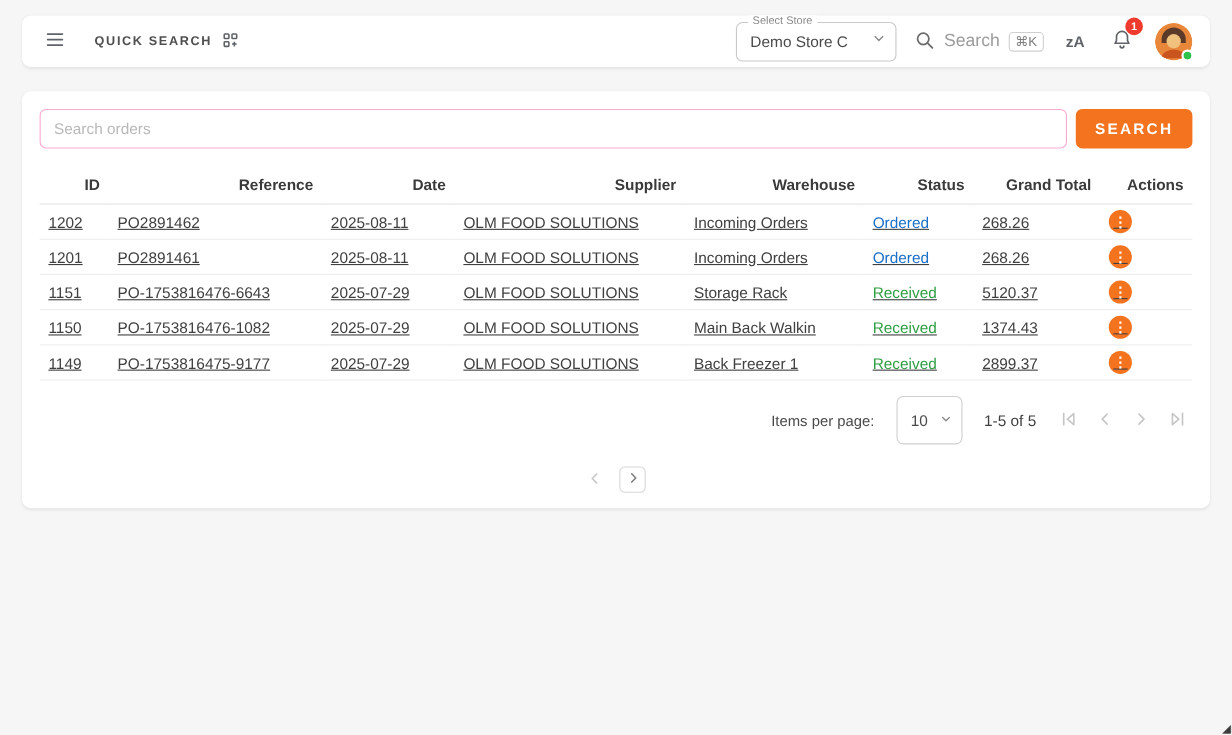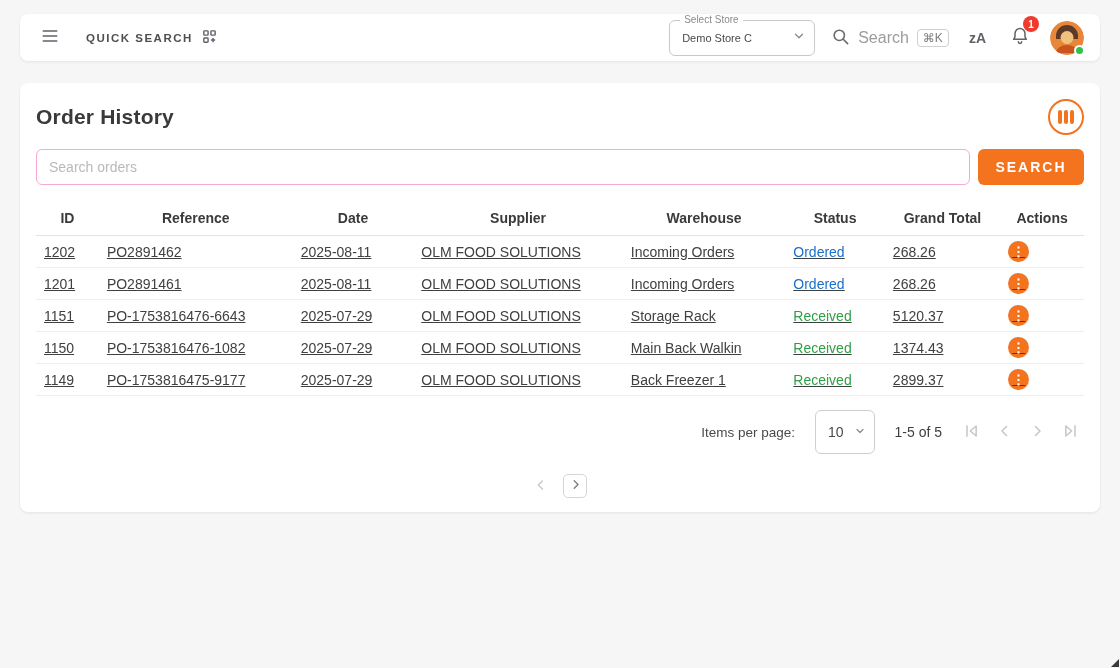--- a/index.html
+++ b/index.html
@@ -41,21 +41,21 @@
     margin-left:12px;
   }
   .store-select .float-label {
     position:absolute;
     top:-7px; left:10px;
     background:#fff;
     padding:0 4px;
     font-size:10px;
     color:#8b8b8b;
   }
-  .store-select .value { font-size:11px; color:#4a4a4a; }
+  .store-select .value { font-size:14px; color:#4a4a4a; }
   .search-trigger { display:flex; align-items:center; gap:8px; background:none; border:none; cursor:pointer; }
   .search-trigger .search-word { font-size:16px; color:#9c9c9c; }
   .kbd-badge {
     border:1px solid #cfcfcf;
     border-radius:4px;
     font-size:12px;
     color:#7d7d7d;
     padding:1px 5px;
     background:#fff;
   }
@@ -125,21 +125,21 @@
     border-radius:6px;
     font-size:14px;
     font-weight:700;
     letter-spacing:2px;
     cursor:pointer;
     font-family:"Liberation Sans", sans-serif;
   }
   
   table { width:100%; border-collapse:collapse; table-layout:fixed; }
   thead th {
-    text-align:center;
+    text-align:right;
     font-size:14px;
     font-weight:600;
     color:#3a3a3a;
     padding:9px 8px;
     border-bottom:1px solid #e3e3e3;
   }
   tbody td {
     font-size:14px;
     color:#404040;
     padding:5px 8px;
@@ -278,30 +278,20 @@
           <circle cx="17" cy="16.5" r="6.5" fill="#f1c27d"></circle>
           <path d="M6 32a11 8 0 0 1 22 0z" fill="#c9541e"></path>
         </svg>
       </span>
       <span class="status-dot"></span>
     </button>
   </div>
 </header>
 
 <main class="card">
-  <div class="card-header">
-    <h1 class="page-title">Order History</h1>
-    <button class="columns-btn" aria-label="columns">
-      <span style="display:flex;gap:2px;">
-          <i></i>
-          <i></i>
-          <i></i>
-        </span>
-    </button>
-  </div>
 
   <div class="search-row">
     <input type="text" placeholder="Search orders" style="">
     <button class="search-btn">SEARCH</button>
   </div>
 
   <table>
     <colgroup>
       <col style="width:6%">
         <col style="width:18.5%">

